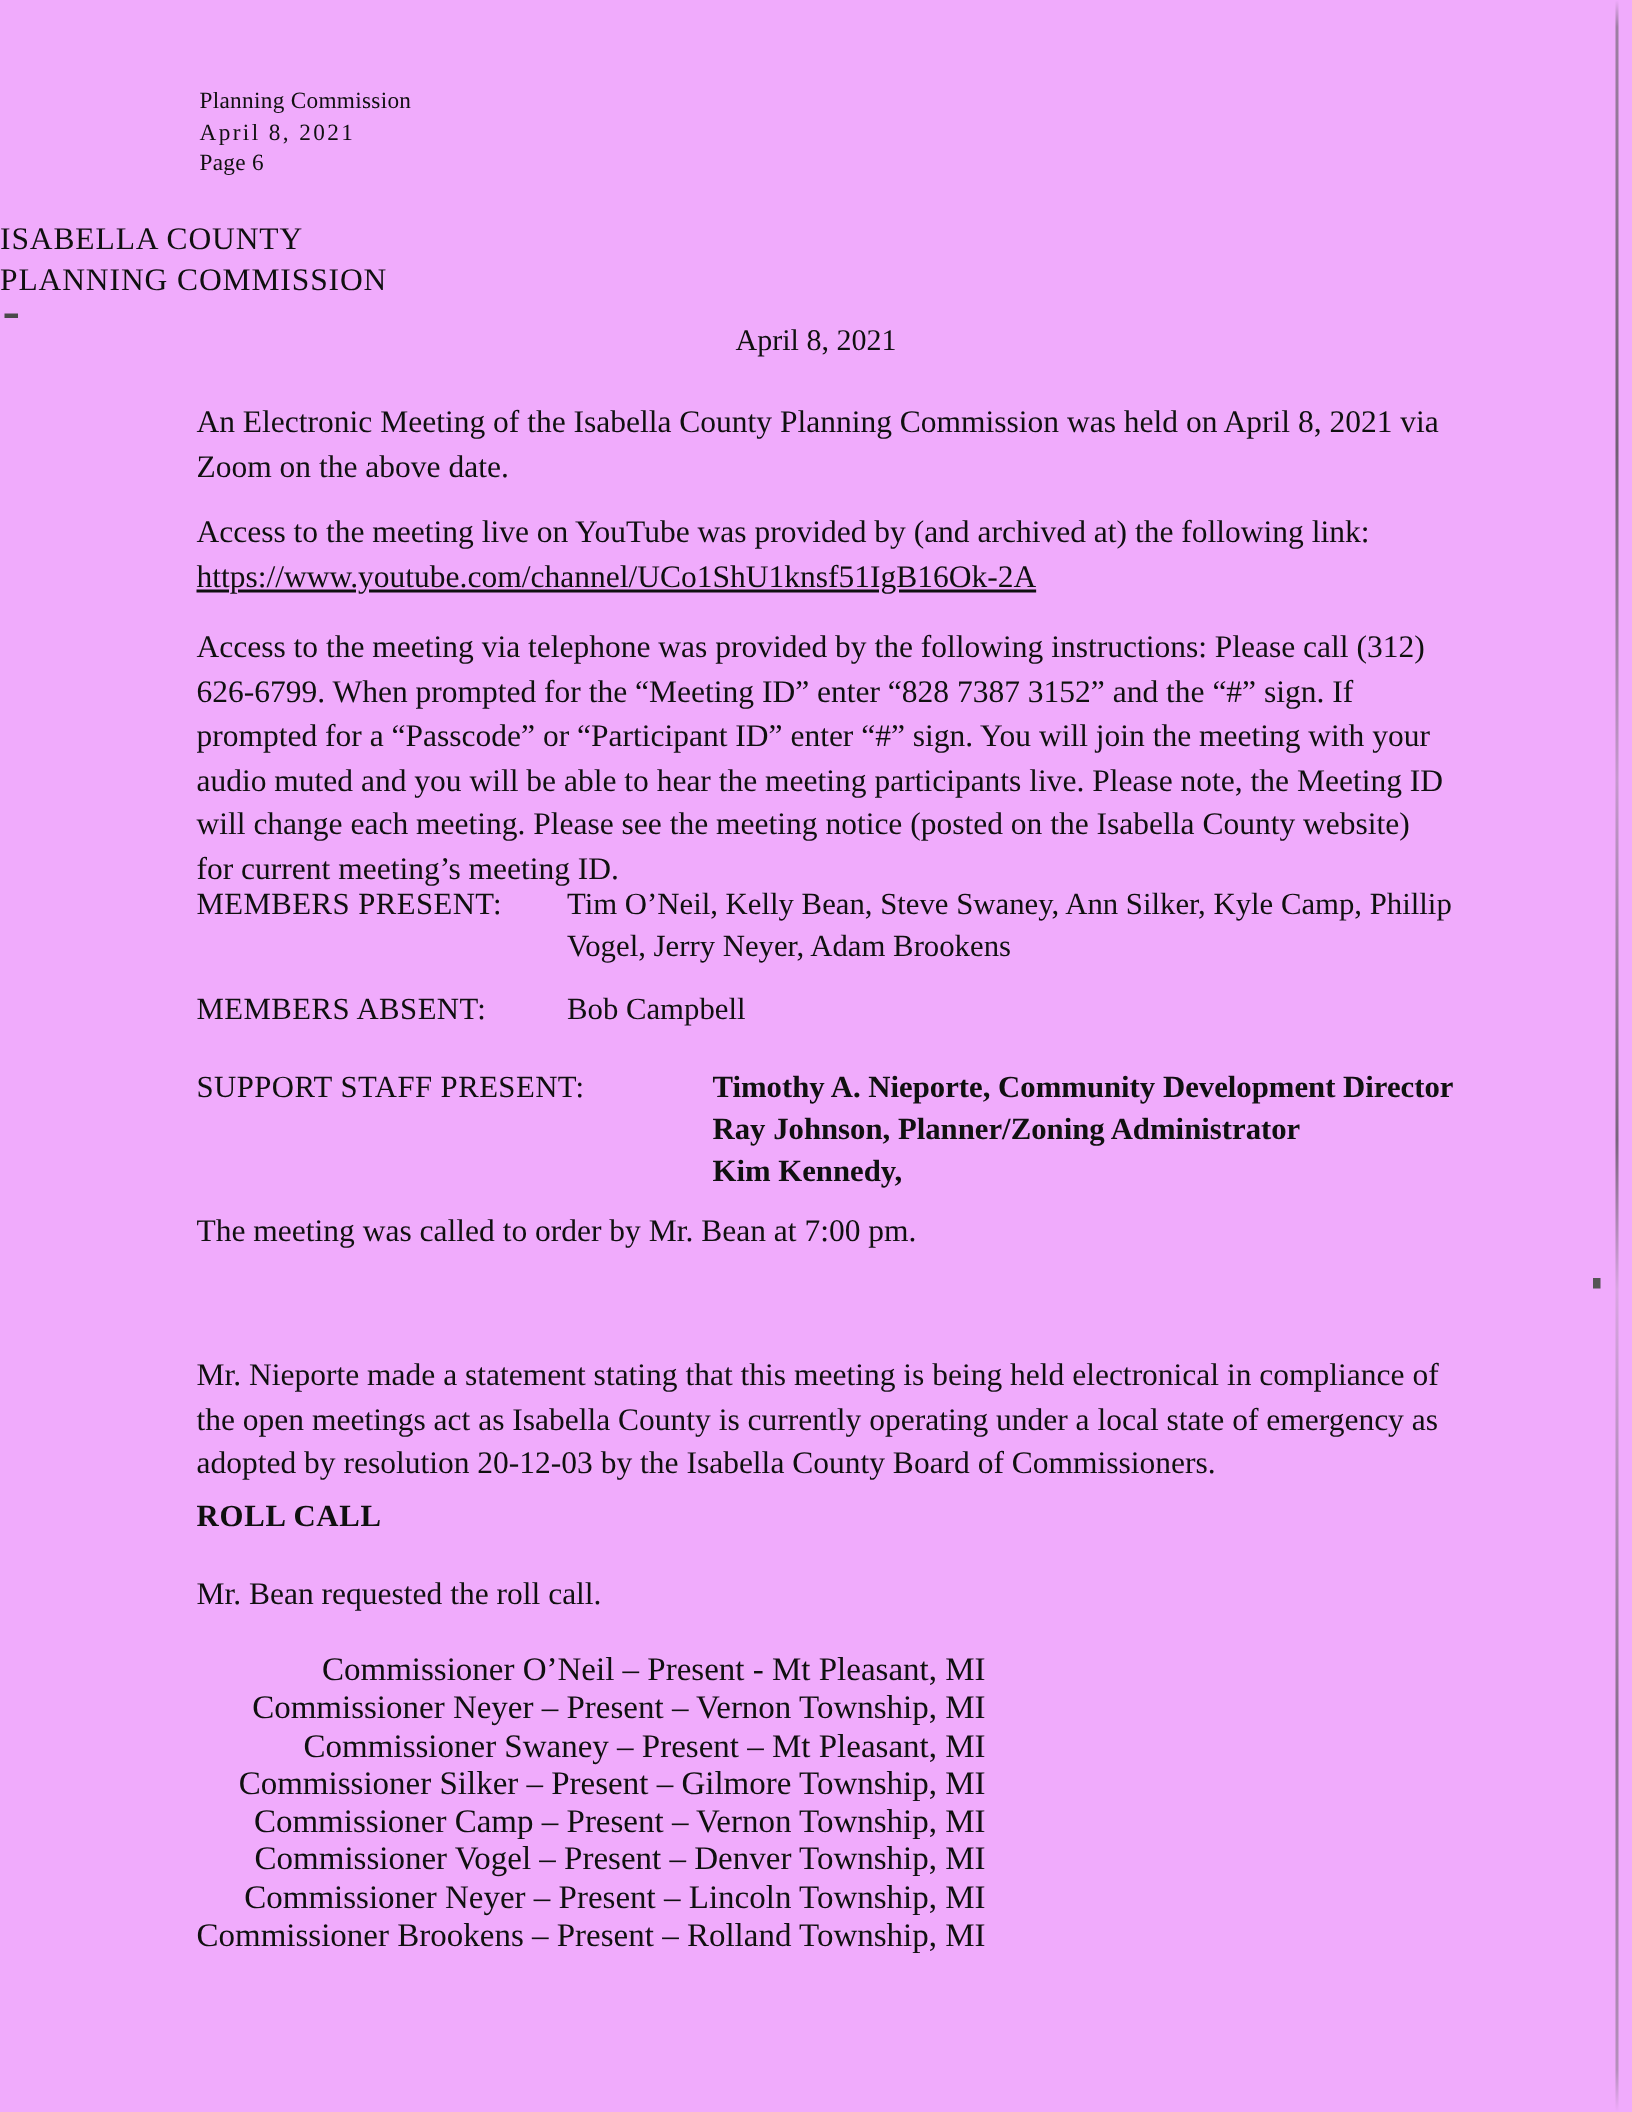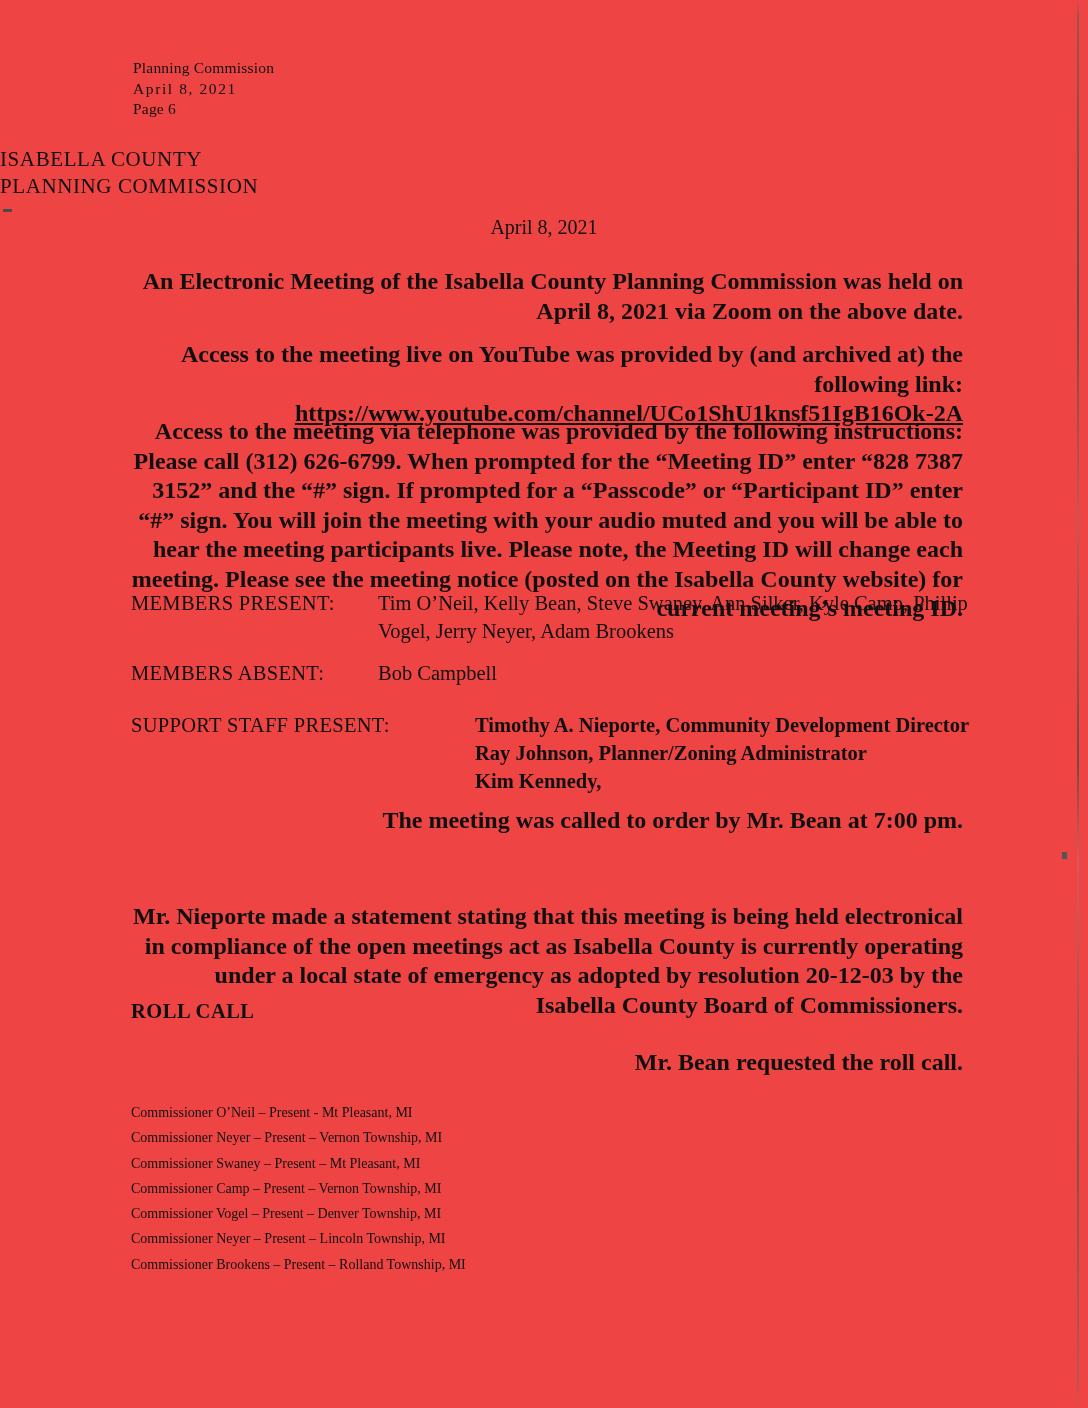--- a/index.html
+++ b/index.html
@@ -4,21 +4,21 @@
 <style>
   html, body {
     margin: 0;
     padding: 0;
     background: #ffffff;
   }
   .page {
     position: relative;
     width: 1088px;
     height: 1408px;
-    background: #ef4444;
+    background: #f0abfc;
     overflow: hidden;
     font-family: "Liberation Serif", "DejaVu Serif", serif;
     color: #101010;
     -webkit-font-smoothing: none;
   }
 
   
   .scan-edge-right {
     position: absolute;
     top: 0;
@@ -81,24 +81,23 @@
     top: 216px;
     width: 1088px;
     text-align: center;
     font-size: 20px;
   }
 
   .body-text {
     position: absolute;
     left: 131px;
     width: 832px;
-    font-size: 24px;
+    font-size: 21px;
     line-height: 29.5px;
-    text-align: right;
-    font-weight: bold;
+    text-align: left;
   }
   .p-intro   { top: 267px; }
   .p-youtube { top: 340px; }
   .p-phone   { top: 417px; }
   .p-order   { top: 806px; }
   .p-pledge  { top: 854px; }
   .p-statement { top: 902px; }
   .p-rollreq { top: 1048px; }
 
   .link {
@@ -141,22 +140,23 @@
   }
   .r-present { top: 589px; }
   .r-absent  { top: 659px; }
   .r-staff   { top: 711px; }
 
   
   .rollcall {
     position: absolute;
     left: 131px;
     top: 1100px;
-    font-size: 14px;
+    font-size: 22px;
     line-height: 25.3px;
+    text-align: right;
   }
   .rollcall div { white-space: nowrap; }
 </style>
 </head>
 <body>
 
 <div class="page">
 
   <div class="scan-edge-right"></div>
   <div class="scan-mark-left"></div>
@@ -204,19 +204,20 @@
   <div class="body-text p-statement">Mr. Nieporte made a statement stating that this meeting is being held electronical in compliance of the open meetings act as Isabella County is currently operating under a local state of emergency as adopted by resolution 20-12-03 by the Isabella County Board of Commissioners.</div>
 
   <div class="section-head">ROLL CALL</div>
 
   <div class="body-text p-rollreq">Mr. Bean requested the roll call.</div>
 
   <div class="rollcall">
       <div>Commissioner O’Neil – Present - Mt Pleasant, MI</div>
       <div>Commissioner Neyer – Present – Vernon Township, MI</div>
       <div>Commissioner Swaney – Present – Mt Pleasant, MI</div>
+      <div>Commissioner Silker – Present – Gilmore Township, MI</div>
       <div>Commissioner Camp – Present – Vernon Township, MI</div>
       <div>Commissioner Vogel – Present – Denver Township, MI</div>
       <div>Commissioner Neyer – Present – Lincoln Township, MI</div>
       <div>Commissioner Brookens – Present – Rolland Township, MI</div>
     </div>
 
 </div>
 
 </body></html>

